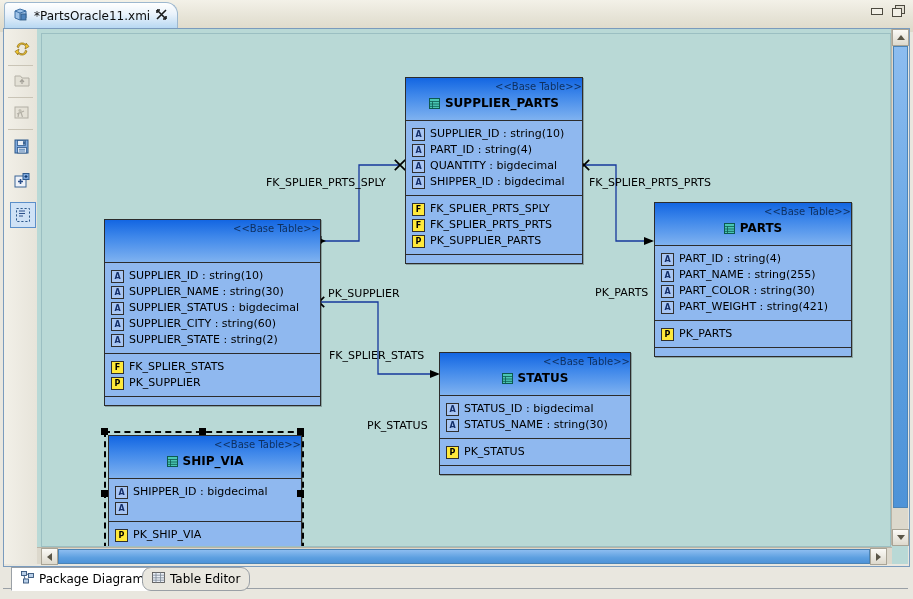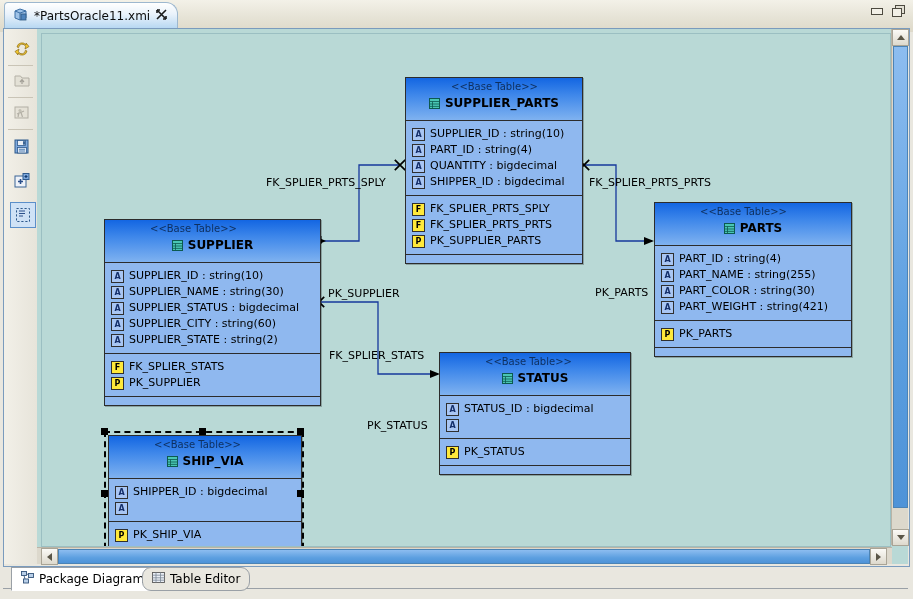--- a/index.html
+++ b/index.html
@@ -60,21 +60,21 @@
   .arr-up{border-left:4px solid transparent;border-right:4px solid transparent;border-bottom:5px solid #5a5648;}
   .arr-down{border-left:4px solid transparent;border-right:4px solid transparent;border-top:5px solid #5a5648;}
   .arr-left{border-top:4px solid transparent;border-bottom:4px solid transparent;border-right:5px solid #5a5648;}
   .arr-right{border-top:4px solid transparent;border-bottom:4px solid transparent;border-left:5px solid #5a5648;}
 
   
   .node{position:absolute;background:#8fb8ef;border:1px solid #2c2c2c;
     box-shadow:1px 1px 0 rgba(0,0,0,.25);}
   .node-hdr{height:42px;background:linear-gradient(to bottom,#1366e2 0%,#3e87ea 40%,#7fb2f0 100%);
     border-bottom:1px solid #2c2c2c;position:relative;}
-  .stereo{position:absolute;left:16px;right:0;top:3px;text-align:left;font-size:10px;color:#0e2f5e;padding-left:29px;}
+  .stereo{position:absolute;left:0;right:0;top:3px;text-align:right;font-size:10px;color:#0e2f5e;padding-left:29px;}
   .nm{position:absolute;left:0;right:0;top:18px;text-align:center;font-size:12px;font-weight:bold;color:#000;}
   .nm .tbl-ico{display:inline-block;vertical-align:-2px;margin-right:5px;}
   .sect{padding:5px 6px 5px 6px;background:#8fb8ef;}
   .sect + .sect{border-top:1px solid #2c2c2c;}
   .sect.empty{height:8px;padding:0;}
   .row{display:flex;align-items:center;gap:5px;height:16px;line-height:16px;
     font-size:11px;color:#000;white-space:nowrap;}
   .badge{width:11px;height:11px;flex:0 0 11px;font-size:8px;line-height:11px;
     text-align:center;font-weight:bold;border:1px solid #2f2f2f;}
   .badge-a{background:#a9c6f3;color:#16306b;}
@@ -249,24 +249,20 @@
                   <span class="badge badge-p">P</span>
                   <span>PK_SUPPLIER_PARTS</span>
                 </div>
             </div>
             <div class="sect empty"></div>
           </div>
 
           <div class="node" style="left:62px;top:185px;width:215px;">
             <div class="node-hdr">
               <div class="stereo">&lt;&lt;Base Table&gt;&gt;</div>
-              <div class="nm"><span class="tbl-ico"><svg width="11" height="11" viewBox="0 0 11 11">
-                      <rect x="0.5" y="0.5" width="10" height="10" fill="#49c6b4" stroke="#0c5a50" stroke-width="1"></rect>
-                      <path d="M0.5 3.5 L10.5 3.5 M3.5 3.5 L3.5 10.5 M0.5 6 L10.5 6 M0.5 8.4 L10.5 8.4" stroke="#0c5a50" stroke-width="0.8"></path>
-                    </svg></span><span>SUPPLIER</span></div>
             </div>
             <div class="sect">
               <div class="row">
                   <span class="badge badge-a">A</span>
                   <span>SUPPLIER_ID : string(10)</span>
                 </div>
               <div class="row">
                   <span class="badge badge-a">A</span>
                   <span>SUPPLIER_NAME : string(30)</span>
                 </div>
@@ -339,20 +335,21 @@
                       <path d="M0.5 3.5 L10.5 3.5 M3.5 3.5 L3.5 10.5 M0.5 6 L10.5 6 M0.5 8.4 L10.5 8.4" stroke="#0c5a50" stroke-width="0.8"></path>
                     </svg></span><span>STATUS</span></div>
             </div>
             <div class="sect">
               <div class="row">
                   <span class="badge badge-a">A</span>
                   <span>STATUS_ID : bigdecimal</span>
                 </div>
               <div class="row">
                   <span class="badge badge-a">A</span>
+                  <span>STATUS_NAME : string(30)</span>
                 </div>
             </div>
             <div class="sect">
               <div class="row">
                   <span class="badge badge-p">P</span>
                   <span>PK_STATUS</span>
                 </div>
             </div>
             <div class="sect empty"></div>
           </div>

